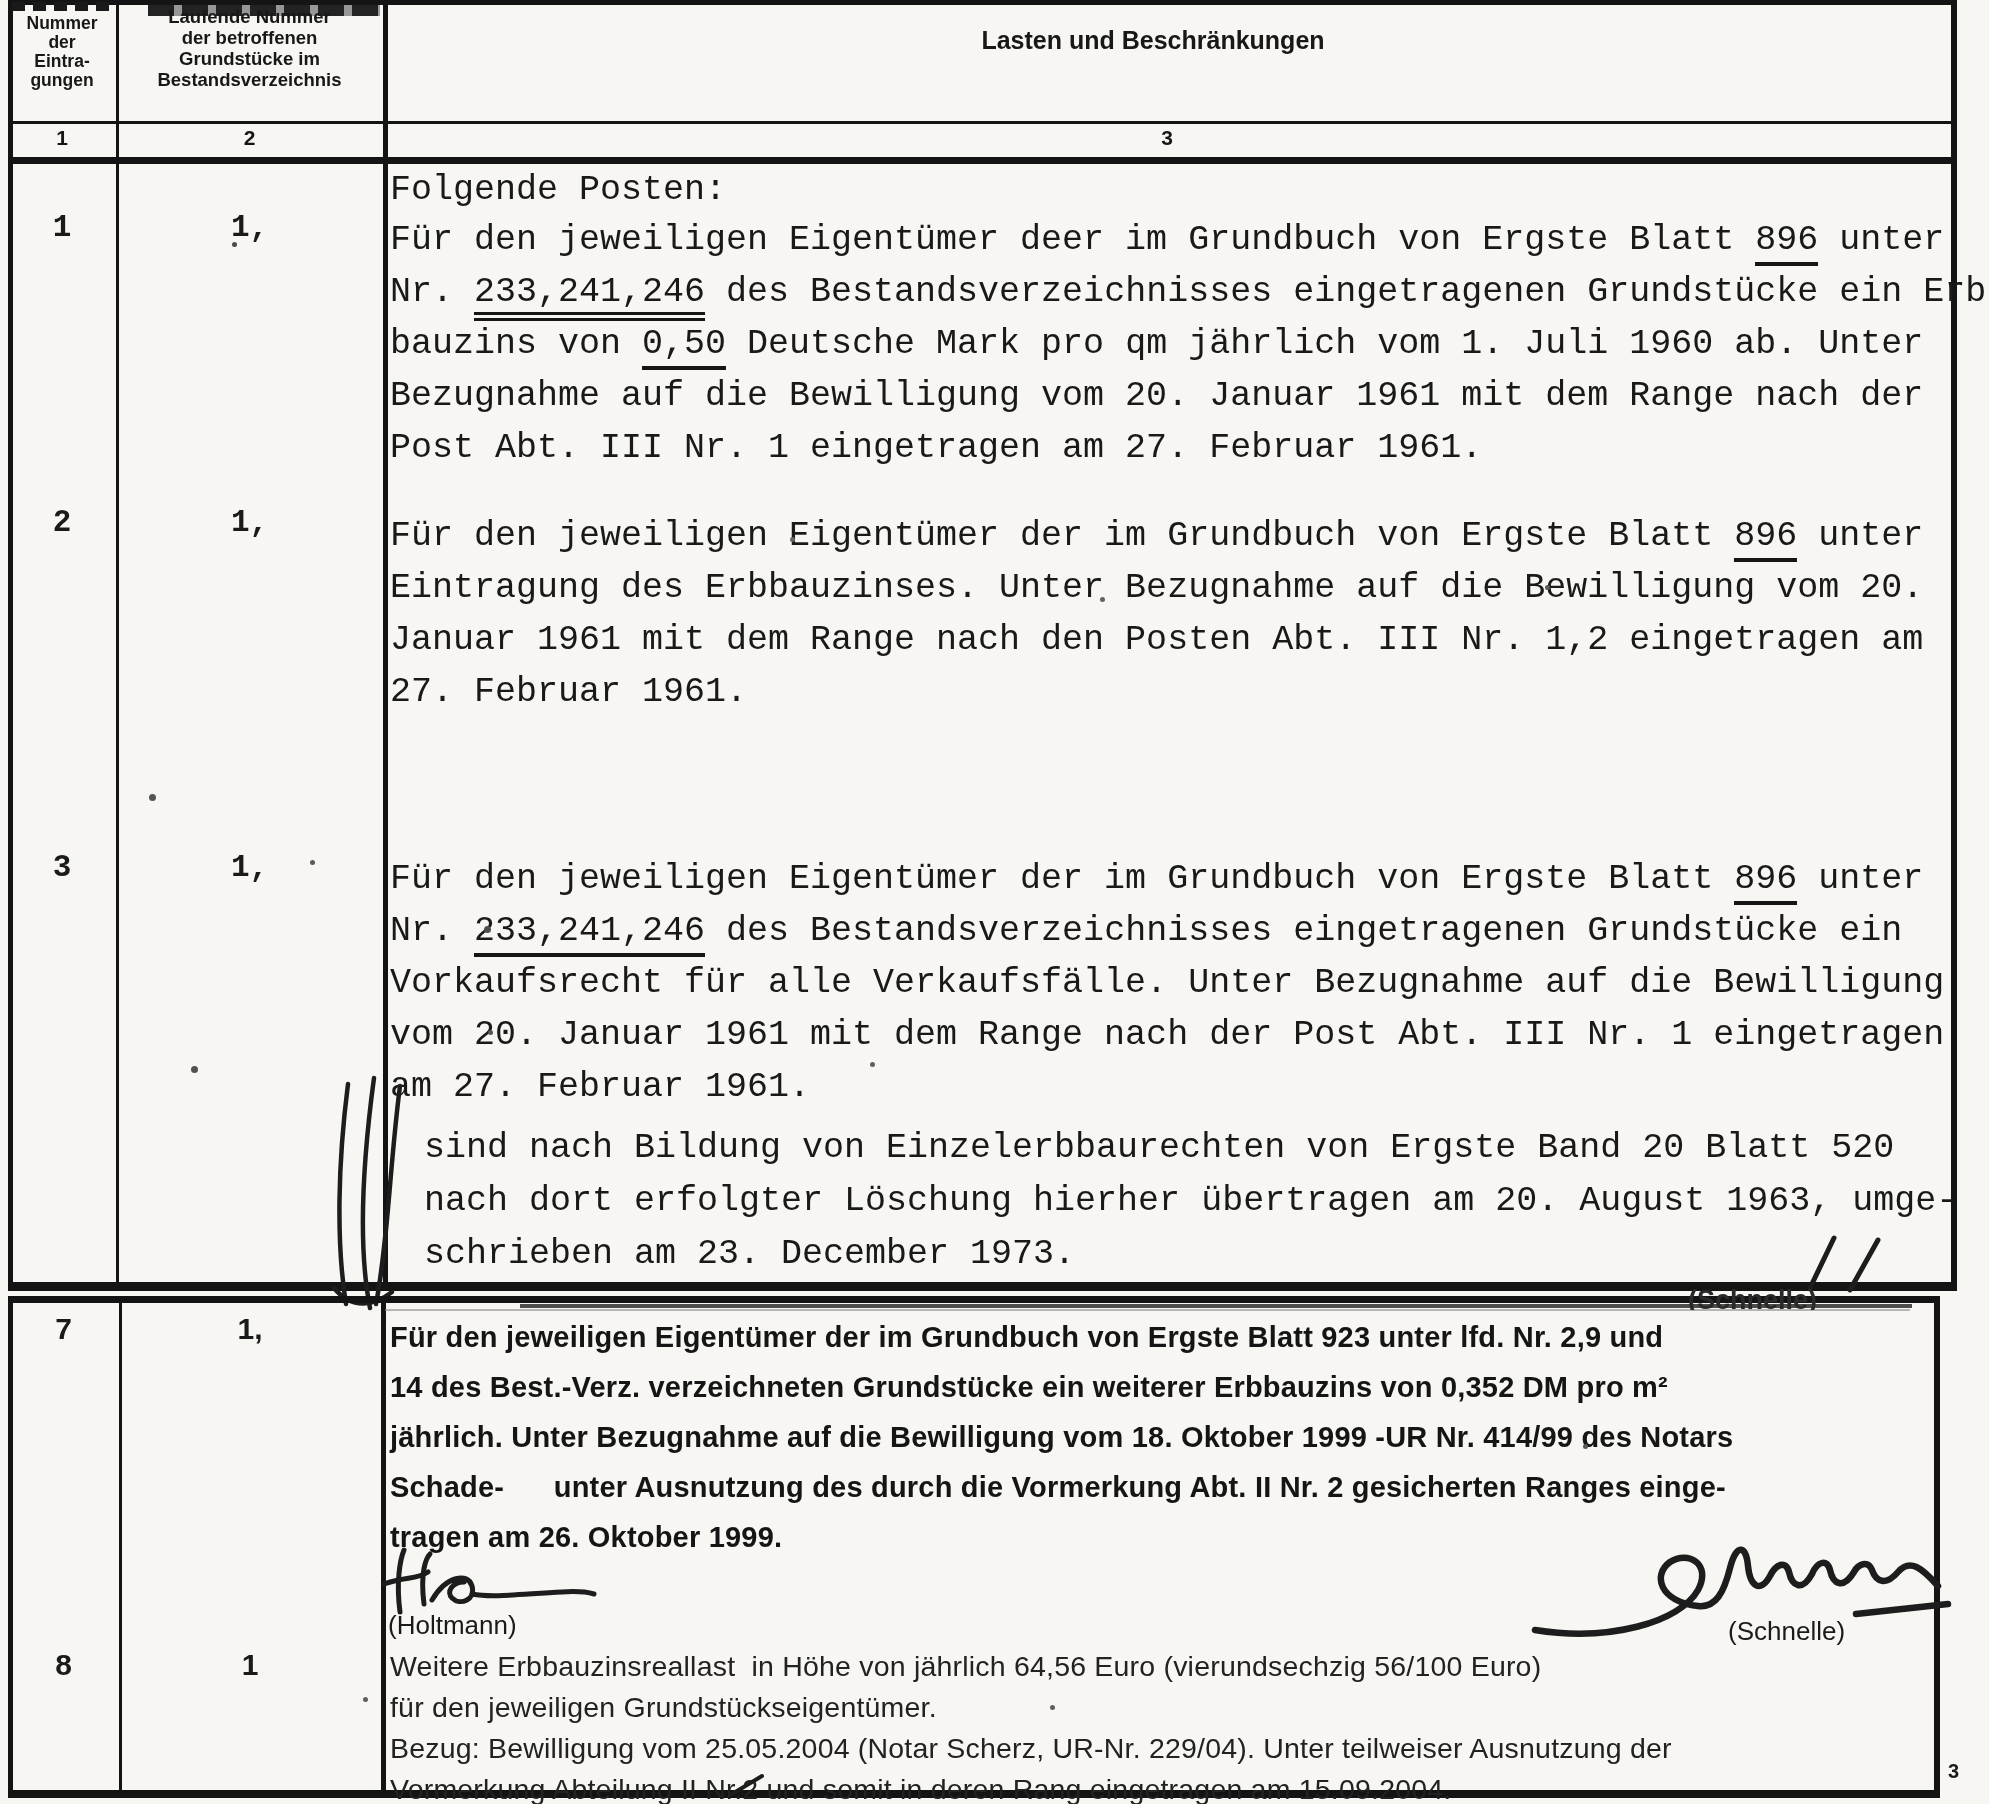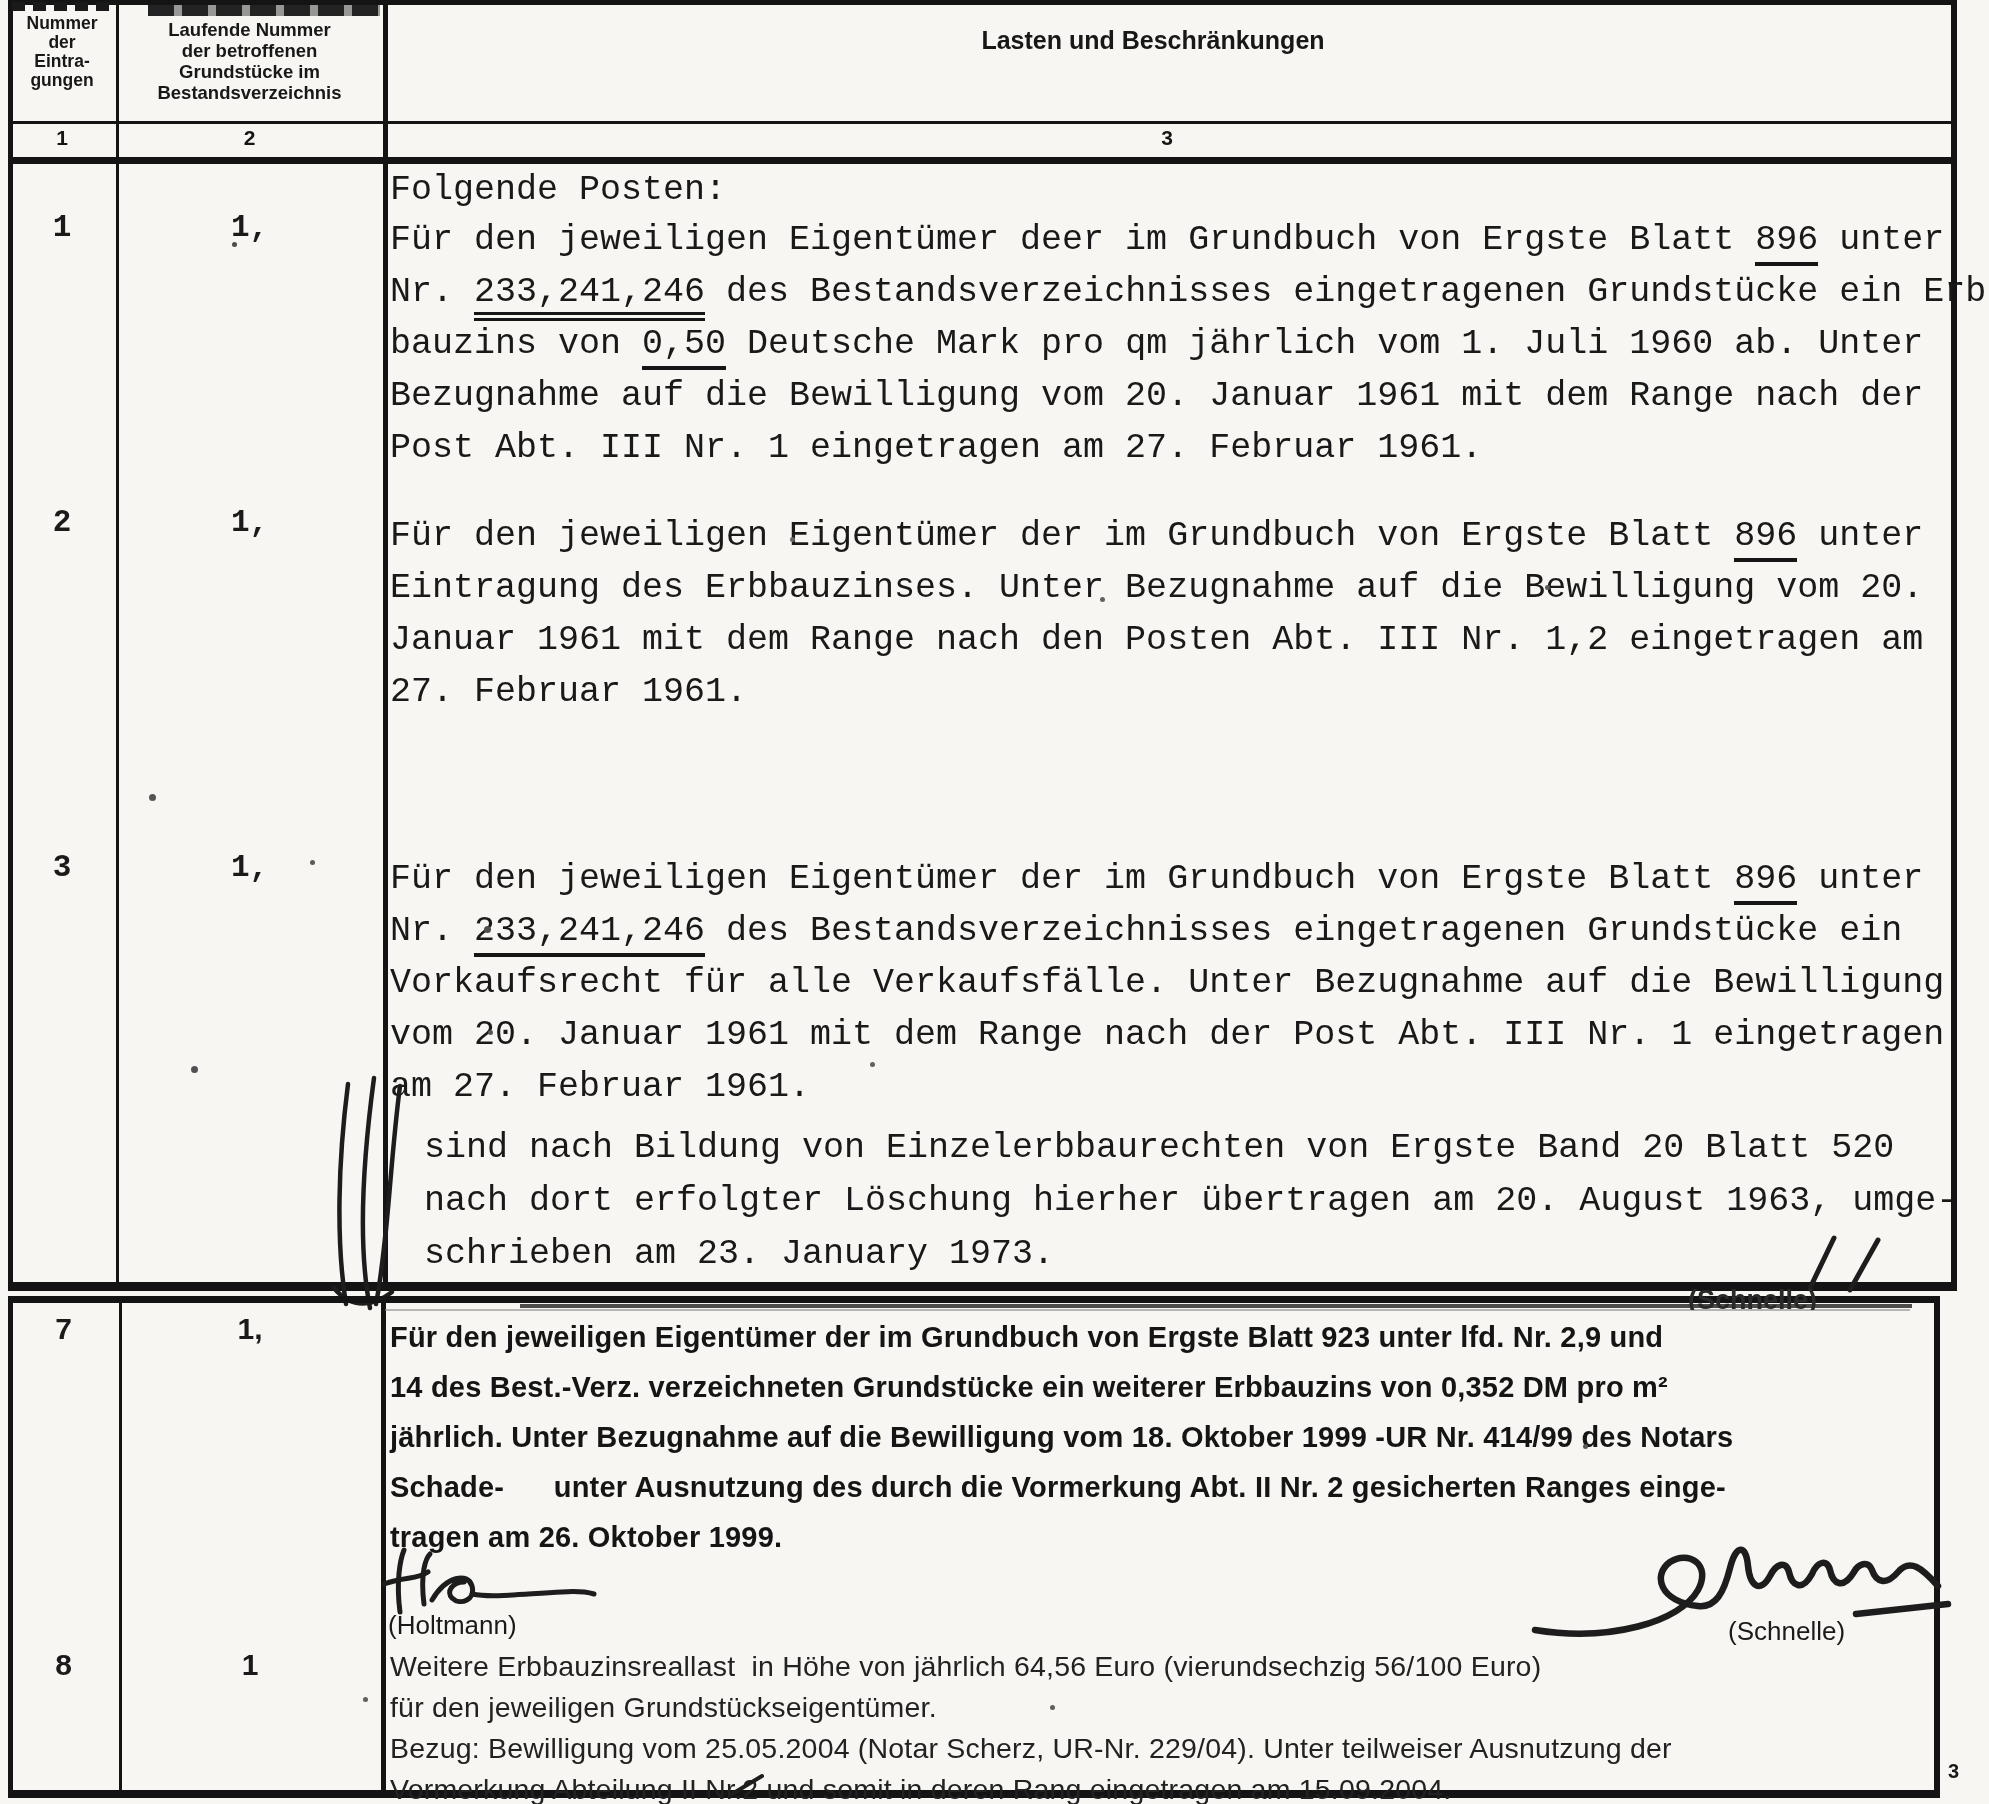--- a/index.html
+++ b/index.html
@@ -2,21 +2,21 @@
 <html><head>
 <meta charset="utf-8">
 <style>
   html,body{margin:0;padding:0;background:#e8e8e6;}
   .page{position:relative;width:1989px;height:1804px;background:#f7f6f2;overflow:hidden;color:#1b1b1b;}
   
   .hl,.vl{position:absolute;background:#141414;}
   
   .hdrcell{position:absolute;text-align:center;font-family:"Liberation Sans",sans-serif;font-weight:700;color:#181818;}
   .hdr1{left:8px;width:108px;top:14px;font-size:17.5px;line-height:19px;}
-  .hdr2{left:116px;width:267px;top:6px;font-size:18.5px;line-height:21px;margin-top:13px;}
+  .hdr2{left:116px;width:267px;top:6px;font-size:18.5px;line-height:21px;}
   .hdr3{left:369px;width:1568px;top:26px;font-size:25px;}
   .numrow{position:absolute;top:126px;font-family:"Liberation Sans",sans-serif;font-weight:700;font-size:21px;text-align:center;color:#161616;}
   
   .typed{font-family:"Liberation Mono","DejaVu Sans Mono",monospace;font-weight:400;font-size:35px;color:#191919;}
   .tblock{position:absolute;left:390px;}
   .tline{white-space:pre;line-height:52px;height:52px;}
   .lh50 .tline{line-height:50px;height:50px;}
   .lh53 .tline{line-height:53px;height:53px;}
   .lh41 .tline{line-height:41px;height:41px;}
   .u1{border-bottom:4px solid #161616;padding-bottom:2px;}
@@ -107,21 +107,21 @@
     <div class="tblock typed" style="top:853px">
         <div class="tline"><span>Für den jeweiligen Eigentümer der im Grundbuch von Ergste Blatt </span><span class="u1">896</span><span> unter</span></div>
         <div class="tline"><span>Nr. </span><span class="u1">233,241,246</span><span> des Bestandsverzeichnisses eingetragenen Grundstücke ein</span></div>
         <div class="tline"><span>Vorkaufsrecht für alle Verkaufsfälle. Unter Bezugnahme auf die Bewilligung</span></div>
         <div class="tline"><span>vom 20. Januar 1961 mit dem Range nach der Post Abt. III Nr. 1 eingetragen</span></div>
         <div class="tline"><span>am 27. Februar 1961.</span></div>
       </div>
     <div class="tblock typed lh53" style="top:1122px;left:424px">
         <div class="tline"><span>sind nach Bildung von Einzelerbbaurechten von Ergste Band 20 Blatt 520</span></div>
         <div class="tline"><span>nach dort erfolgter Löschung hierher übertragen am 20. August 1963, umge-</span></div>
-        <div class="tline"><span>schrieben am 23. January 1973.</span></div>
+        <div class="tline"><span>schrieben am 23. December 1973.</span></div>
       </div>
 
     <svg class="hand" style="left:312px;top:1072px" width="130" height="240" viewBox="0 0 130 240">
       <path d="M 36,12 C 26,90 24,170 34,232" stroke-width="4.5"></path>
       <path d="M 62,6 C 50,95 46,175 58,236" stroke-width="4.5"></path>
       <path d="M 88,14 C 78,90 76,170 64,232" stroke-width="4.5"></path>
       <path d="M 22,216 C 40,238 62,234 80,220" stroke-width="4.5"></path>
     </svg>
     <svg class="hand" style="left:1798px;top:1232px" width="92" height="62" viewBox="0 0 92 62">
       <path d="M 12,56 L 36,6" stroke-width="5"></path>

